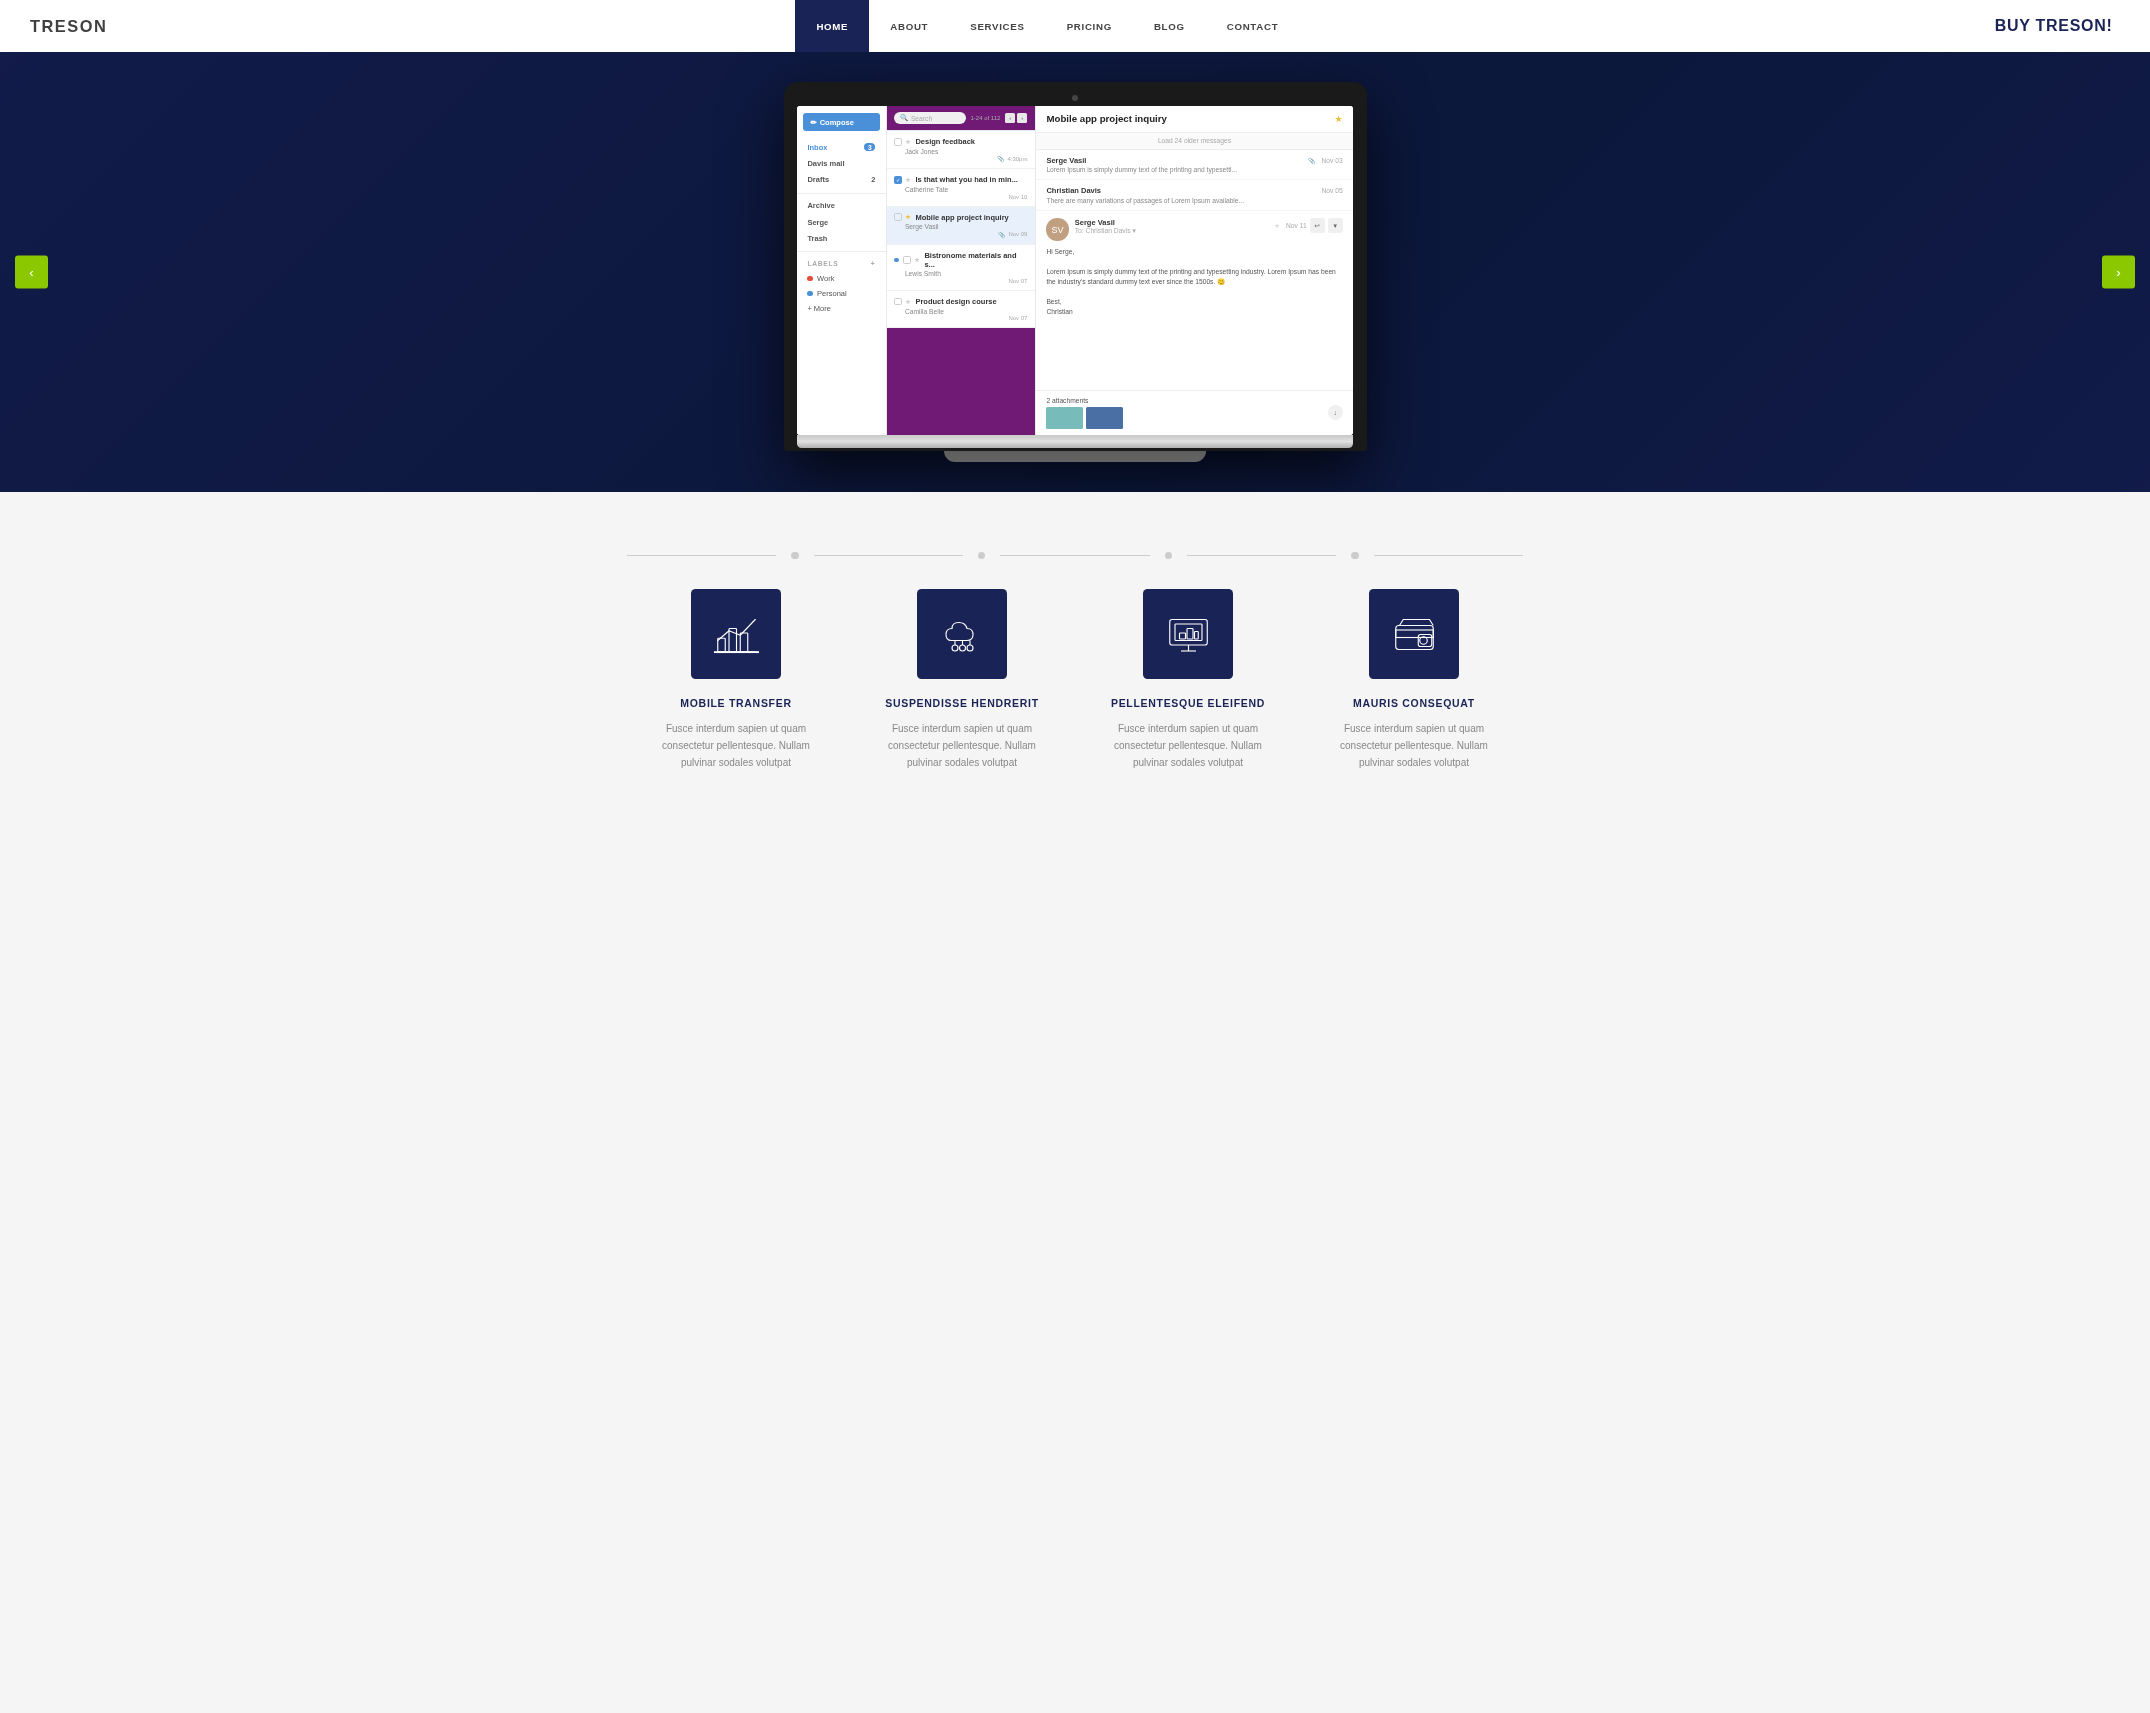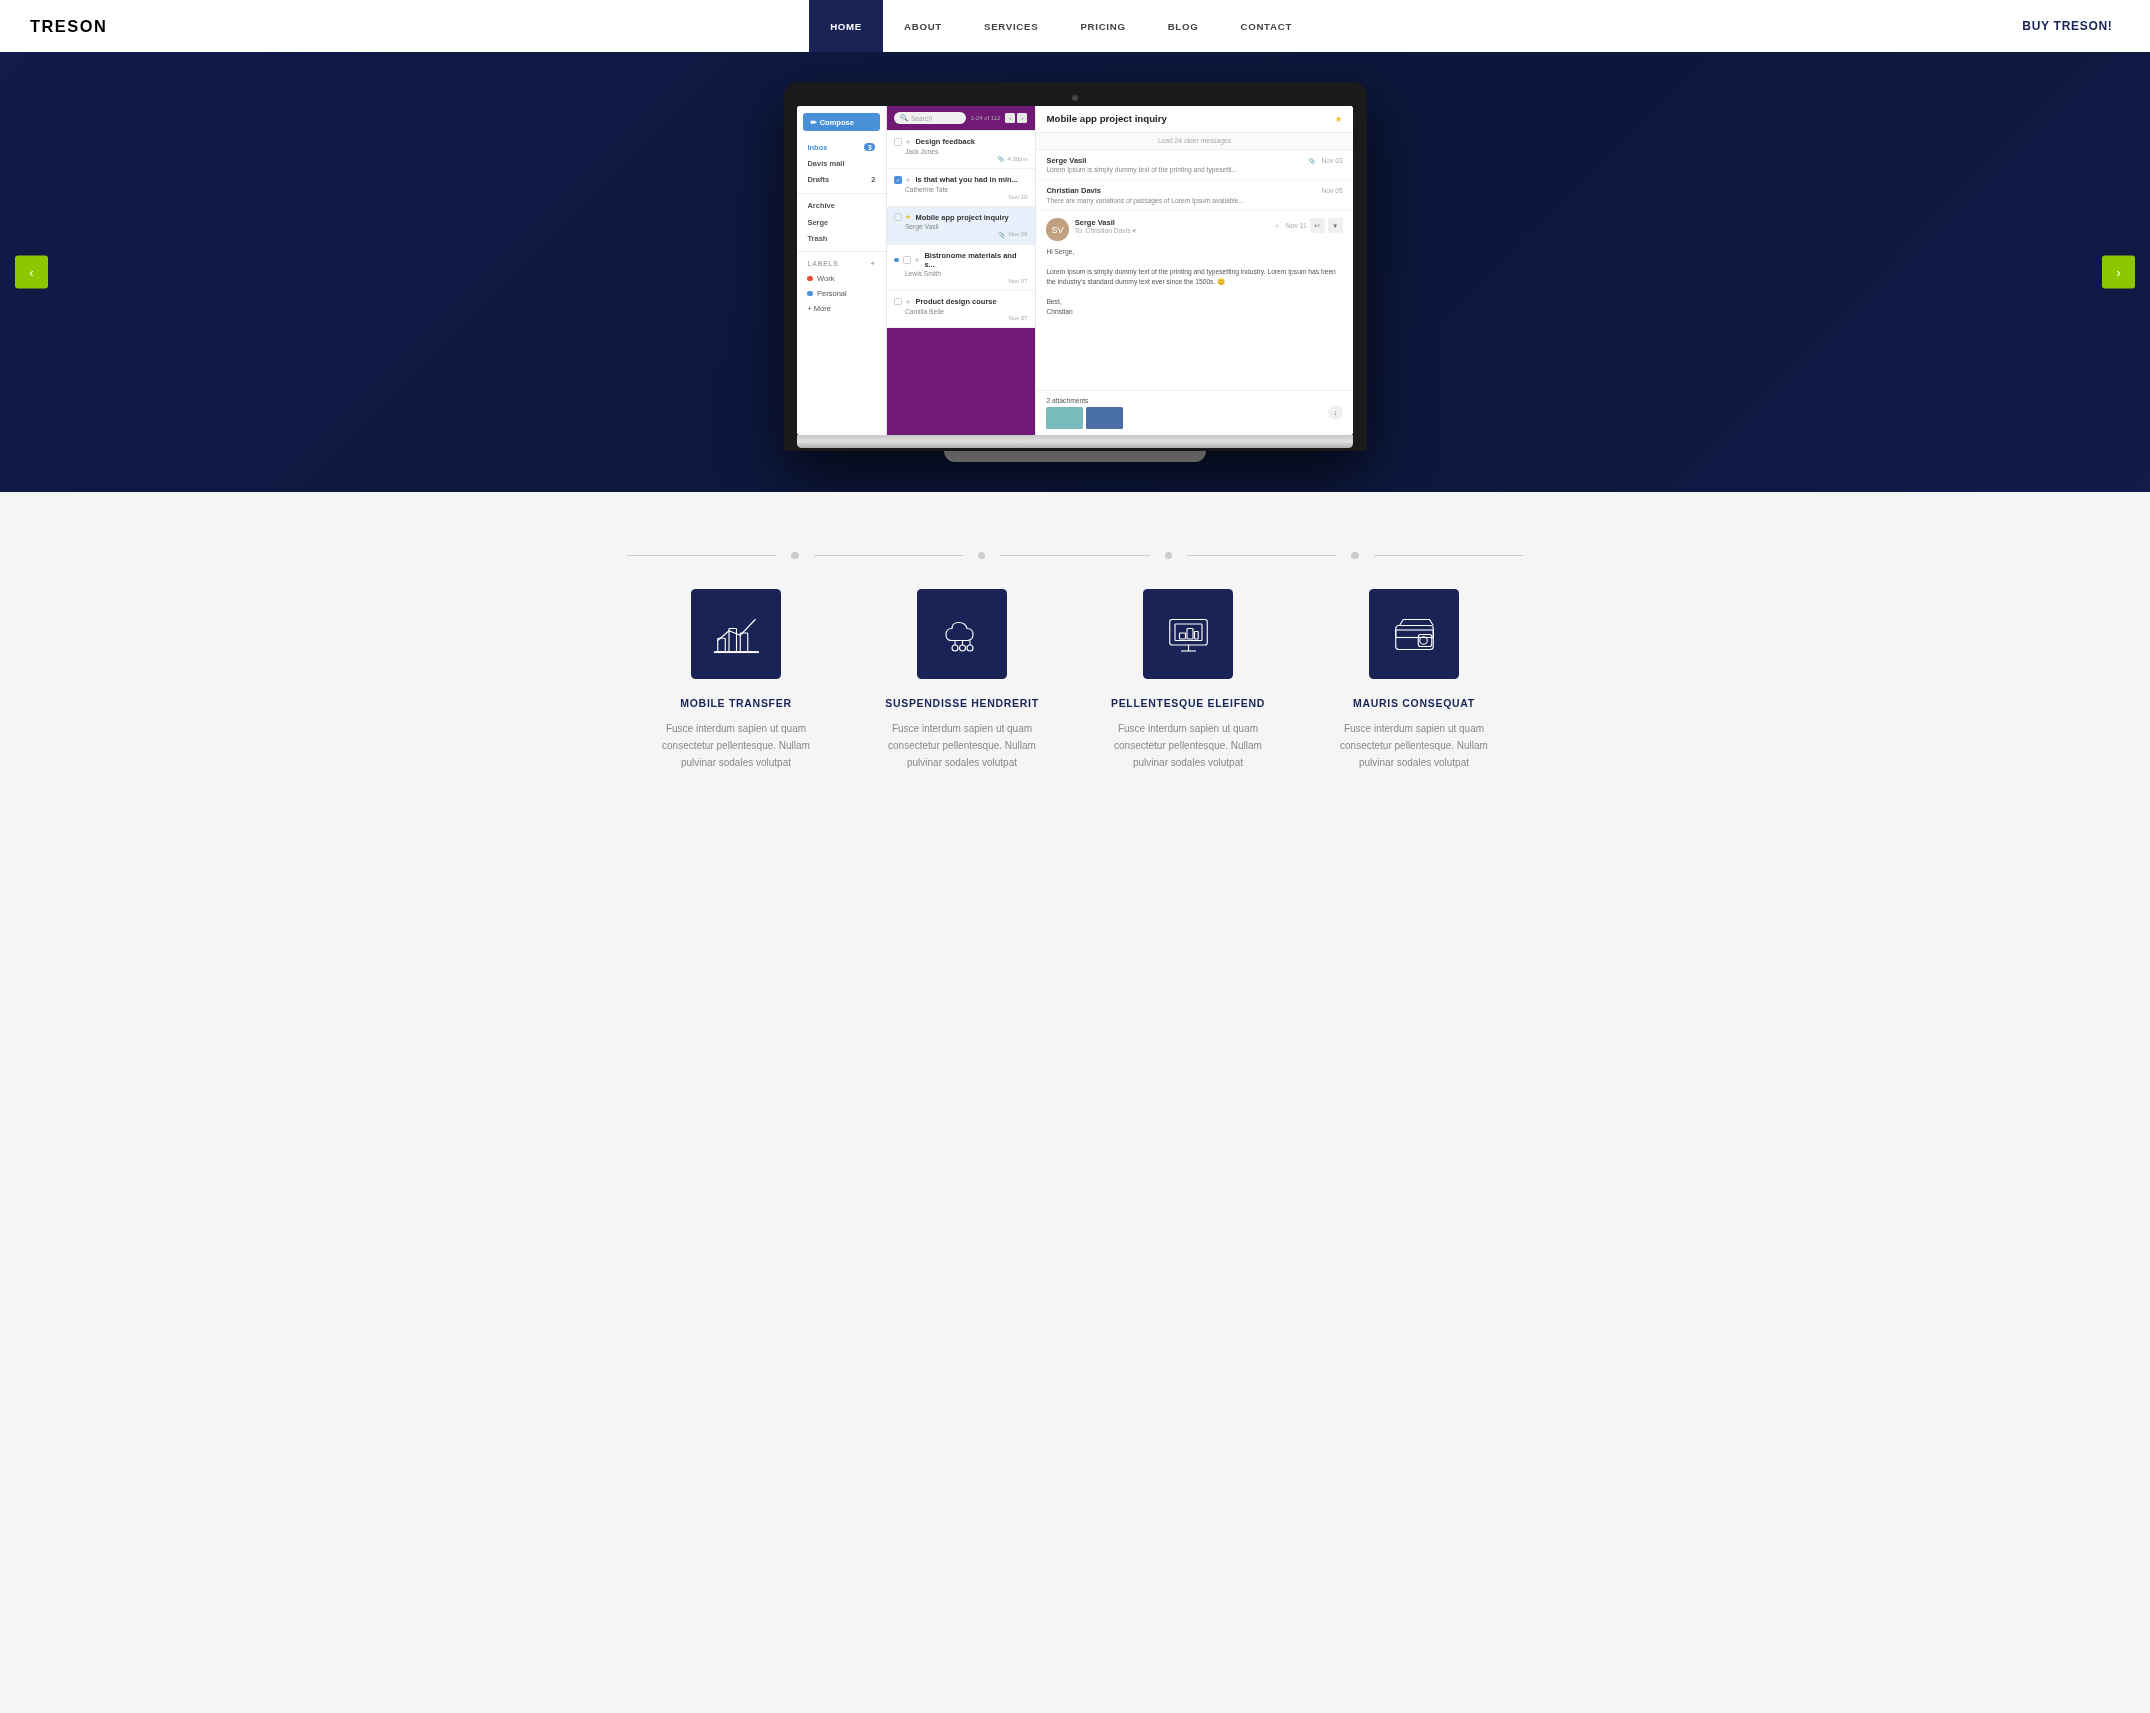--- a/index.html
+++ b/index.html
@@ -10,21 +10,21 @@
       display: flex;
       align-items: center;
       background: #fff;
       padding: 0 30px;
       height: 52px;
       box-shadow: 0 0.7px 3px rgba(0,0,0,0.08);
     }
     .navbar-logo {
       font-size: 16.4px;
       font-weight: 900;
-      color: #000000;
+      color: #404040;
       letter-spacing: 1.5px;
       flex: 0 0 auto;
     }
     .navbar-links {
       display: flex;
       align-items: center;
       flex: 1;
       justify-content: center;
       gap: 0;
     }
@@ -38,21 +38,21 @@
       color: #444;
       letter-spacing: 0.7px;
       cursor: pointer;
       text-transform: uppercase;
     }
     .nav-item.active {
       background: #1a2356;
       color: #fff;
     }
     .nav-buy {
-      font-size: 12px;
+      font-size: 16px;
       font-weight: 700;
       color: #1a2356;
       letter-spacing: 0.7px;
       text-transform: uppercase;
       cursor: pointer;
       padding: 0 7.5px;
     }
 
     
     .hero {

